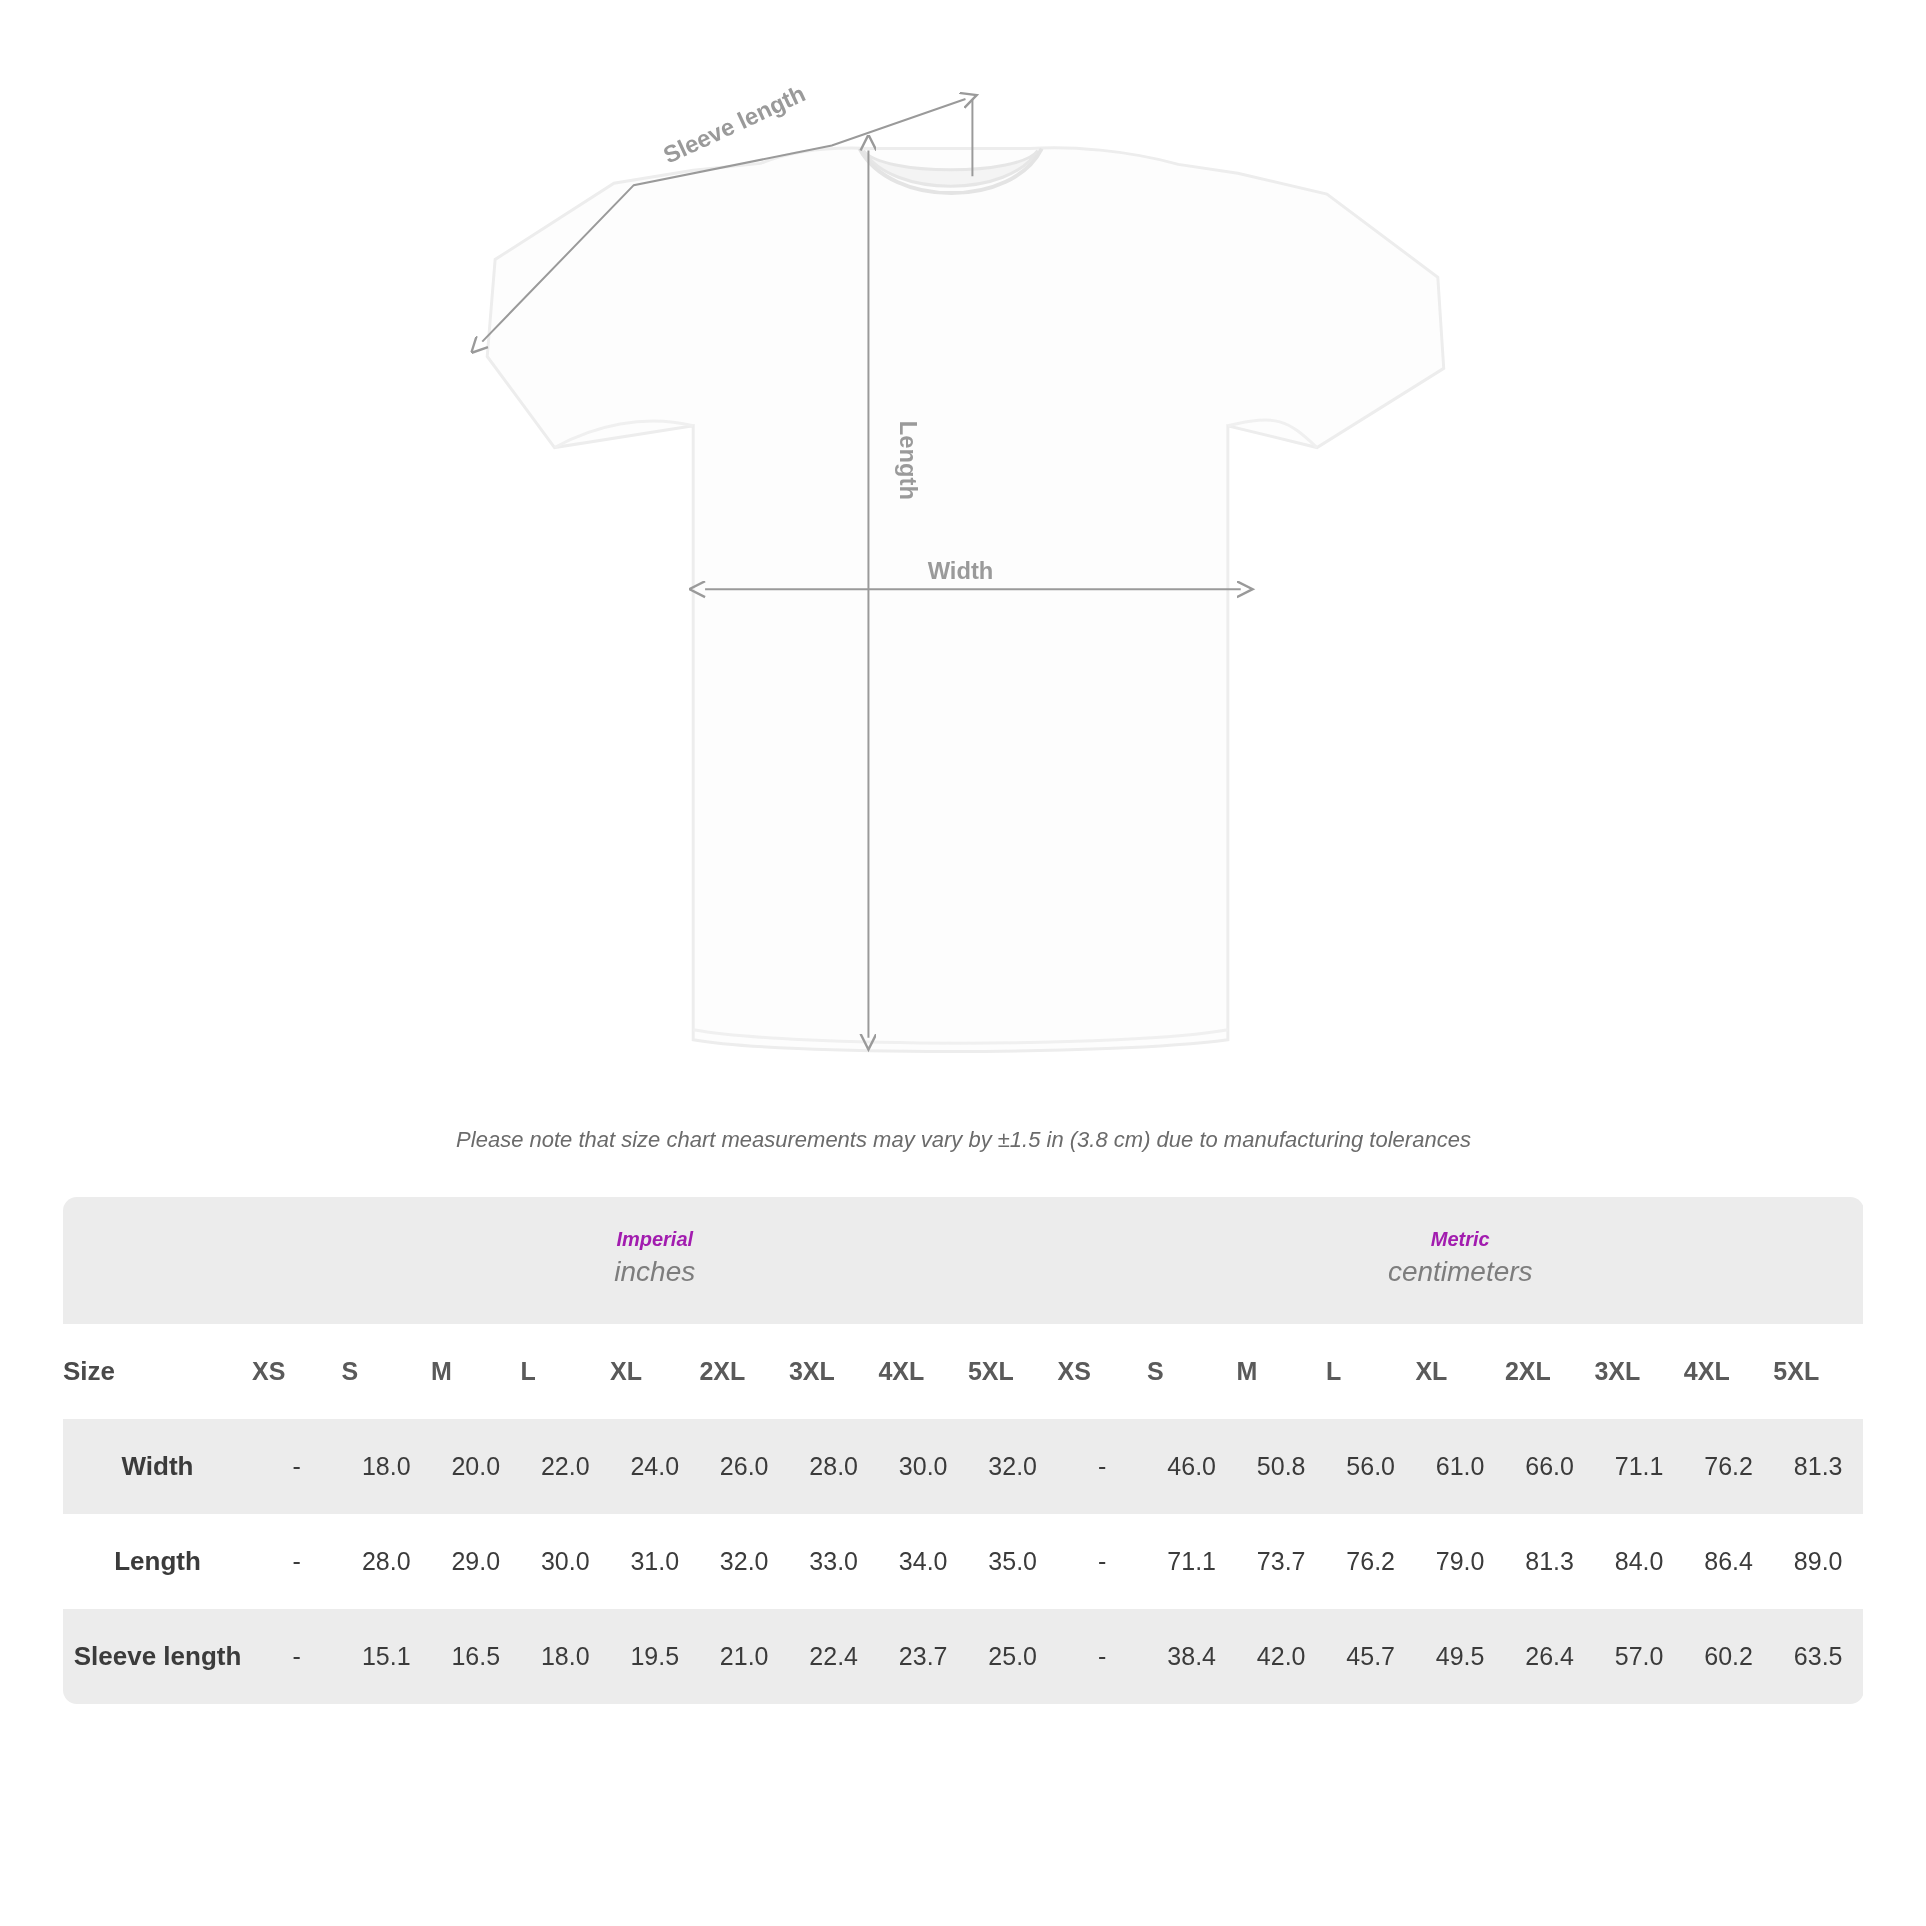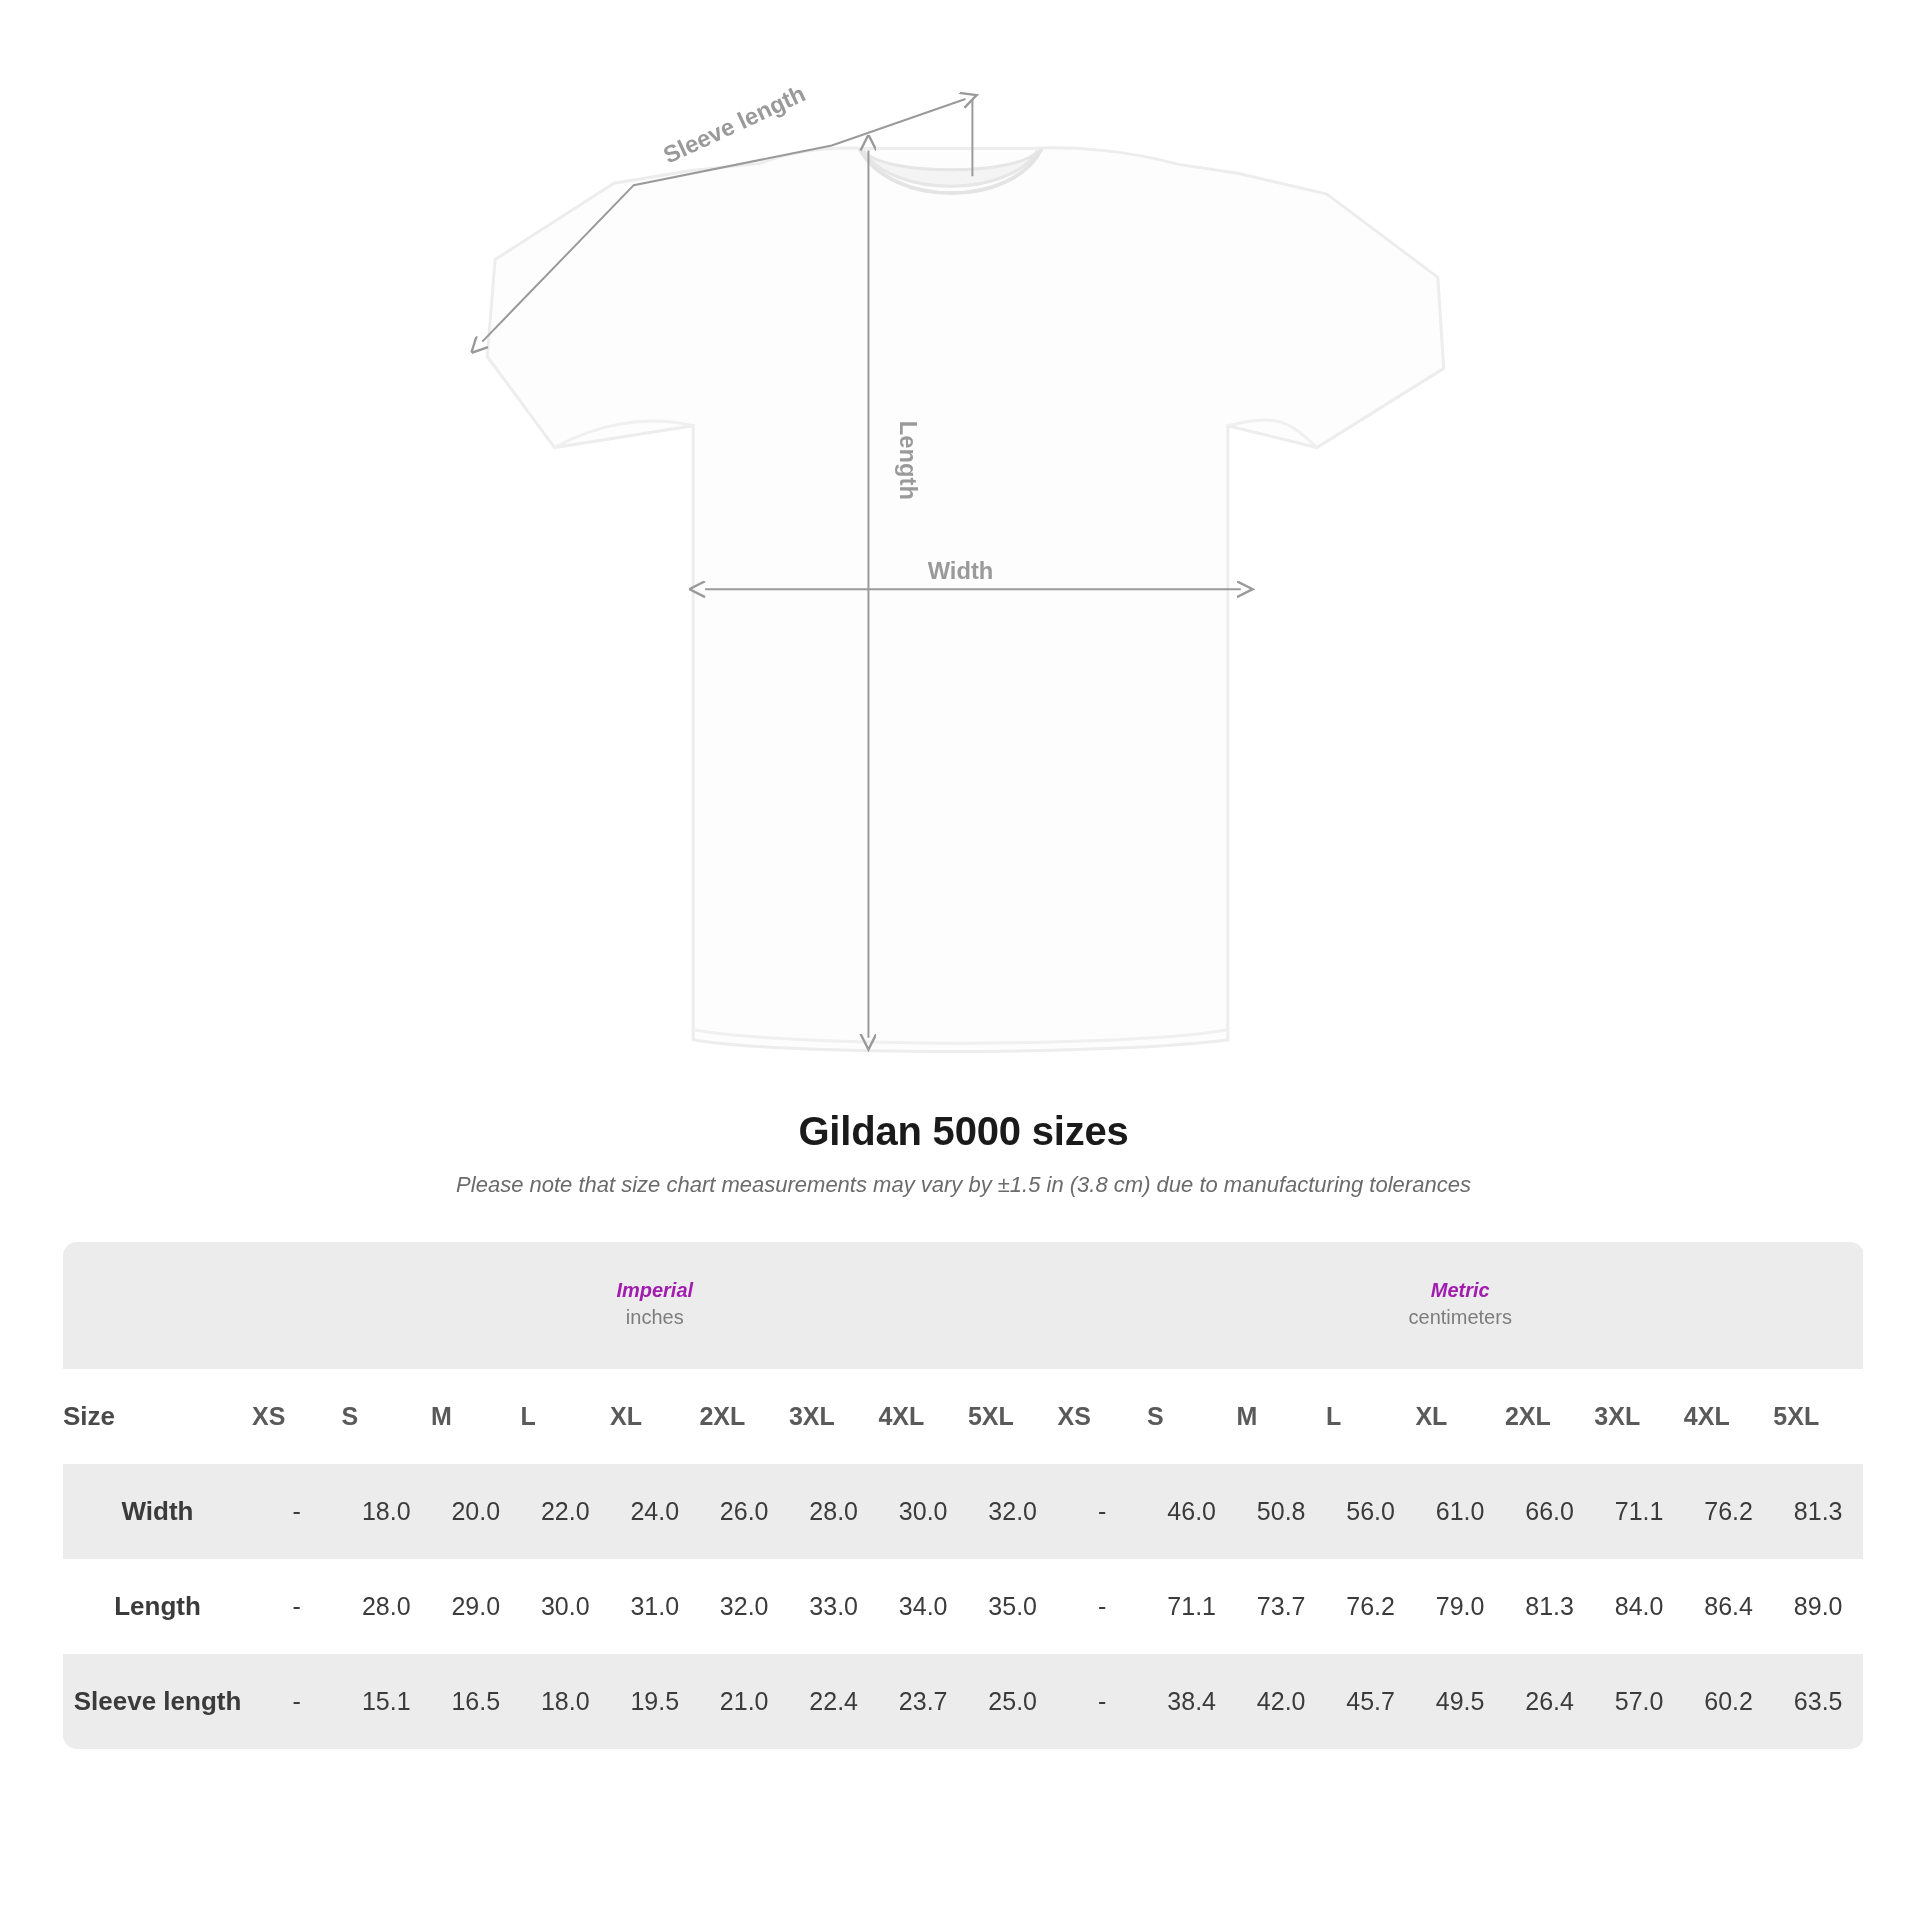--- a/index.html
+++ b/index.html
@@ -71,21 +71,22 @@
     vertical-align: middle;
   }
   .unit-head .unit-name {
     font-size: 20px;
     font-weight: bold;
     font-style: italic;
     color: #a21caf;
     line-height: 1.15;
   }
   .unit-head .unit-sub {
-    font-size: 20px;
+    font-size: 28px;
+    font-style: italic;
     color: #7d7d7d;
     line-height: 1.5;
   }
   .corner-cell {
     background: #ececec;
   }
 
   .hdr-row td {
     height: 95px;
     text-align: left;
@@ -180,21 +181,20 @@
         <text x="909" y="465" font-family="Liberation Sans, sans-serif" font-size="24" font-weight="bold" fill="#9a9a9a" text-anchor="middle" transform="rotate(90 909 465)">Length</text>
       </g>
 
       <g>
         <line x1="712" y1="595" x2="1253" y2="595" stroke="#9a9a9a" stroke-width="2" marker-start="url(#arrowStart)" marker-end="url(#arrowEnd)"></line>
         <text x="970" y="585" font-family="Liberation Sans, sans-serif" font-size="24" font-weight="bold" fill="#9a9a9a" text-anchor="middle">Width</text>
       </g>
     </svg>
   </div>
 
-  <h1 class="chart-title">Gildan 5000 sizes</h1>
   <p class="chart-note">Please note that size chart measurements may vary by ±1.5 in (3.8 cm) due to manufacturing tolerances</p>
 
   <div class="table-wrap">
     <table class="size-table">
       <colgroup>
         <col class="label-col">
         <col class="dcol">
           <col class="dcol">
           <col class="dcol">
           <col class="dcol">

